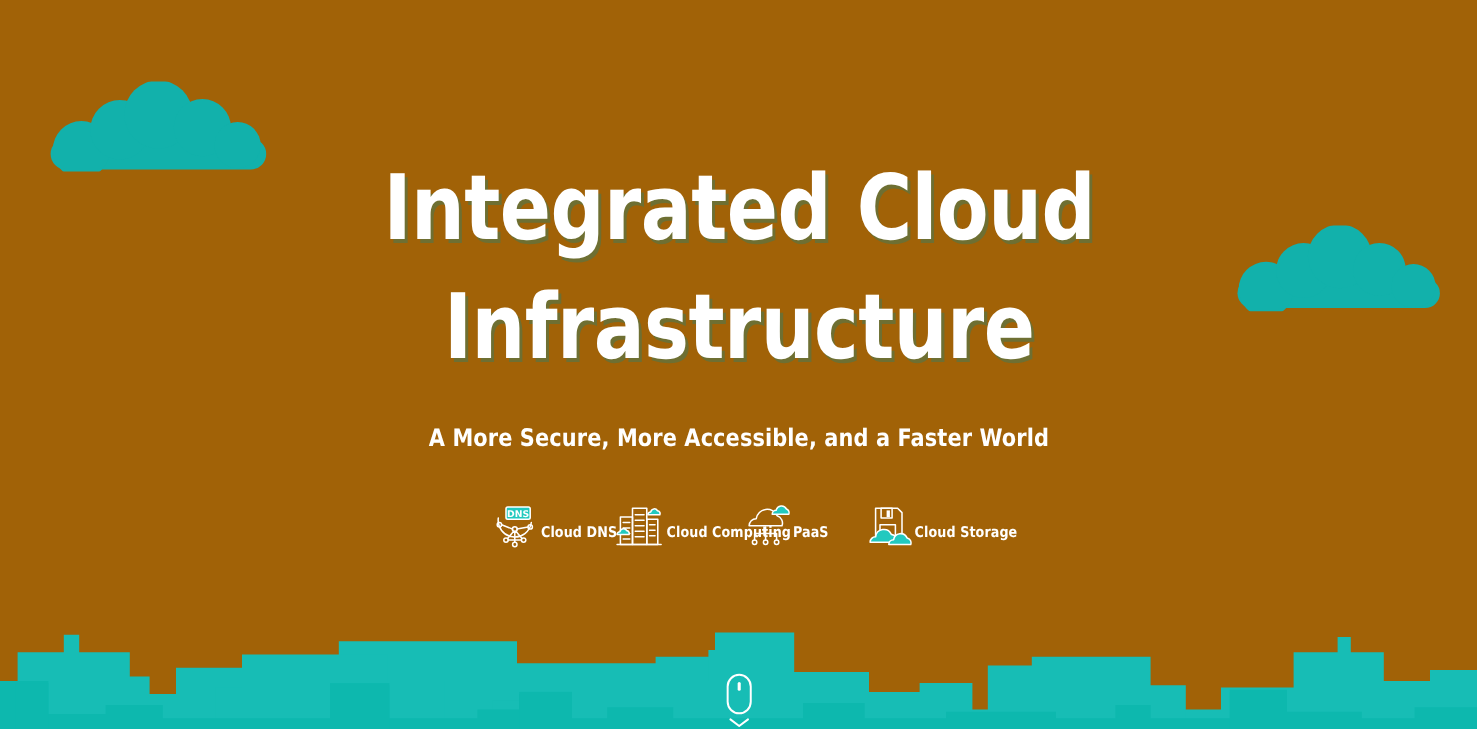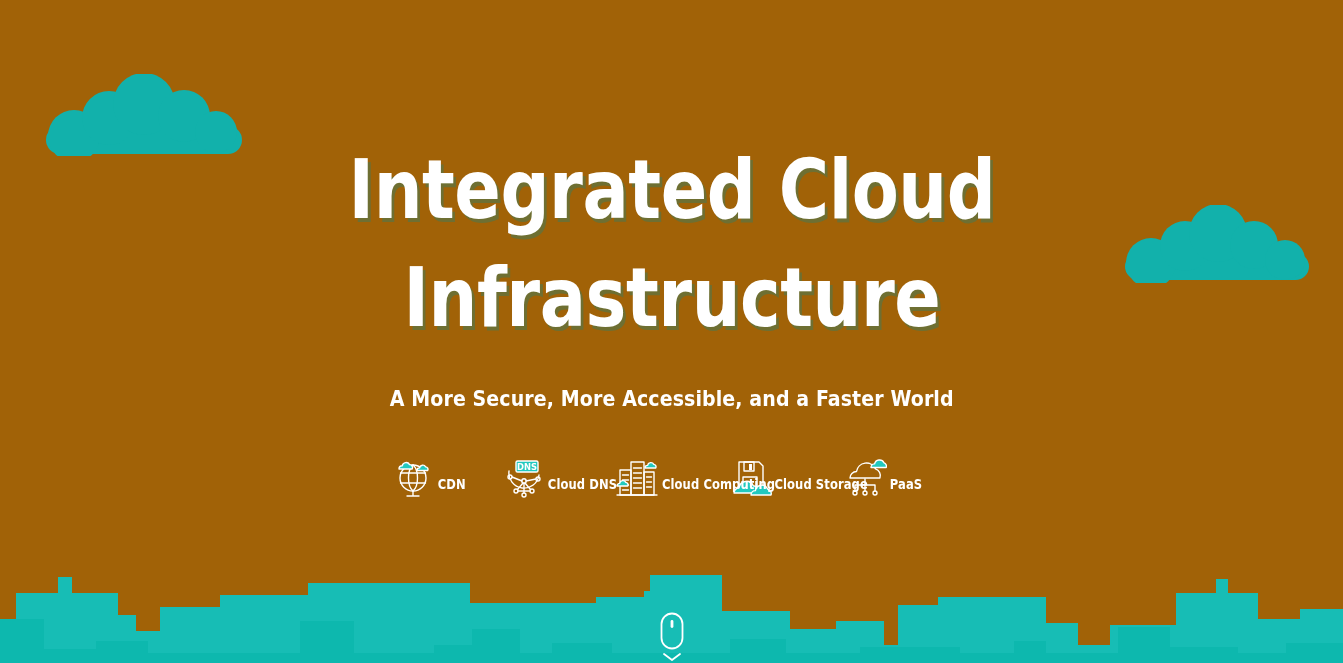--- a/index.html
+++ b/index.html
@@ -204,35 +204,20 @@
 
     <h1 id="headline">
       <span class="line">Integrated Cloud</span>
       <span class="line">Infrastructure</span>
     </h1>
 
     <p id="subtitle">A More Secure, More Accessible, and a Faster World</p>
 
     <div id="services">
 
-      <div class="service">
-        <span class="service-icon">
-          <svg width="44" height="40" viewBox="0 0 44 40" fill="none" stroke="#ffffff" stroke-width="1.4" stroke-linecap="round" stroke-linejoin="round">
-            <circle cx="22" cy="19" r="13"></circle>
-            <path d="M22 6 C16 11, 16 27, 22 32"></path>
-            <path d="M22 6 C28 11, 28 27, 22 32"></path>
-            <path d="M9.5 14 H34.5"></path>
-            <path d="M9.5 24 H34.5"></path>
-            <path d="M22 32 V36 M16 37 H28"></path>
-            <path d="M8 10 a3.2 3.2 0 0 1 3.2 -3.2 a4 4 0 0 1 7.4 -1.2 a3 3 0 0 1 2.6 4.4 Z" fill="#22c9bf"></path>
-            <path d="M26 11.5 a2.6 2.6 0 0 1 2.6 -2.6 a3.2 3.2 0 0 1 6 -1 a2.4 2.4 0 0 1 2.1 3.6 Z" fill="#22c9bf"></path>
-          </svg>
-        </span>
-        <span class="service-label">CDN</span>
-      </div>
 
 
       <div class="service">
         <span class="service-icon">
           <svg width="44" height="40" viewBox="0 0 44 40" fill="none" stroke="#ffffff" stroke-width="1.4" stroke-linecap="round" stroke-linejoin="round">
             <path d="M7 12 a15 15 0 1 0 30 4"></path>
             <circle cx="22" cy="22" r="2.2"></circle>
             <circle cx="8" cy="18" r="2"></circle>
             <circle cx="36" cy="20" r="2"></circle>
             <circle cx="14" cy="32" r="2"></circle>
@@ -259,44 +244,44 @@
             <path d="M30 9 a2.6 2.6 0 0 1 2.6 -2.6 a3.3 3.3 0 0 1 6.2 -1 a2.5 2.5 0 0 1 2 3.6 Z" fill="#22c9bf"></path>
             <path d="M2 27 a2.6 2.6 0 0 1 2.6 -2.6 a3.3 3.3 0 0 1 6.2 -1 a2.5 2.5 0 0 1 2 3.6 Z" fill="#22c9bf"></path>
           </svg>
         </span>
         <span class="service-label">Cloud Computing</span>
       </div>
 
       <div class="service">
         <span class="service-icon">
           <svg width="44" height="40" viewBox="0 0 44 40" fill="none" stroke="#ffffff" stroke-width="1.4" stroke-linecap="round" stroke-linejoin="round">
-            <path d="M11 3 h20 l4 4 v22 h-24 Z"></path>
-            <rect x="16" y="3" width="10" height="9"></rect>
-            <rect x="21" y="5" width="3" height="6" fill="#ffffff" stroke="none"></rect>
-            <rect x="15" y="18" width="14" height="11"></rect>
-            <path d="M6 34 a5 5 0 0 1 5 -5 a7.5 7.5 0 0 1 14.3 -2.2 a5.4 5.4 0 0 1 4.7 7.2 Z" fill="#22c9bf"></path>
-            <path d="M23 36 a4.4 4.4 0 0 1 4.4 -4.4 a6.4 6.4 0 0 1 12.2 -1.6 a4.6 4.6 0 0 1 3.4 6 Z" fill="#22c9bf"></path>
-          </svg>
-        </span>
-        <span class="service-label">Cloud Storage</span>
-      </div>
-
-      <div class="service">
-        <span class="service-icon">
-          <svg width="44" height="40" viewBox="0 0 44 40" fill="none" stroke="#ffffff" stroke-width="1.4" stroke-linecap="round" stroke-linejoin="round">
             <path d="M7 19 a6.5 6.5 0 0 1 6.5 -6.5 a10 10 0 0 1 19 -2.6 a7 7 0 0 1 4.4 9.1 Z"></path>
             <path d="M28 8.5 a3.6 3.6 0 0 1 3.6 -3.6 a5 5 0 0 1 9.4 -1.1 a3.6 3.6 0 0 1 2.2 4.7 Z" fill="#22c9bf"></path>
             <path d="M22 20 v12"></path>
             <path d="M12 32 v-6 h20 v6"></path>
             <circle cx="12" cy="34" r="2"></circle>
             <circle cx="22" cy="34" r="2"></circle>
             <circle cx="32" cy="34" r="2"></circle>
           </svg>
         </span>
         <span class="service-label">PaaS</span>
+      </div>
+
+      <div class="service">
+        <span class="service-icon">
+          <svg width="44" height="40" viewBox="0 0 44 40" fill="none" stroke="#ffffff" stroke-width="1.4" stroke-linecap="round" stroke-linejoin="round">
+            <path d="M11 3 h20 l4 4 v22 h-24 Z"></path>
+            <rect x="16" y="3" width="10" height="9"></rect>
+            <rect x="21" y="5" width="3" height="6" fill="#ffffff" stroke="none"></rect>
+            <rect x="15" y="18" width="14" height="11"></rect>
+            <path d="M6 34 a5 5 0 0 1 5 -5 a7.5 7.5 0 0 1 14.3 -2.2 a5.4 5.4 0 0 1 4.7 7.2 Z" fill="#22c9bf"></path>
+            <path d="M23 36 a4.4 4.4 0 0 1 4.4 -4.4 a6.4 6.4 0 0 1 12.2 -1.6 a4.6 4.6 0 0 1 3.4 6 Z" fill="#22c9bf"></path>
+          </svg>
+        </span>
+        <span class="service-label">Cloud Storage</span>
       </div>
 
 
 
 
     </div>
   </div>
 
   <div id="scroll-indicator">
     <span>

